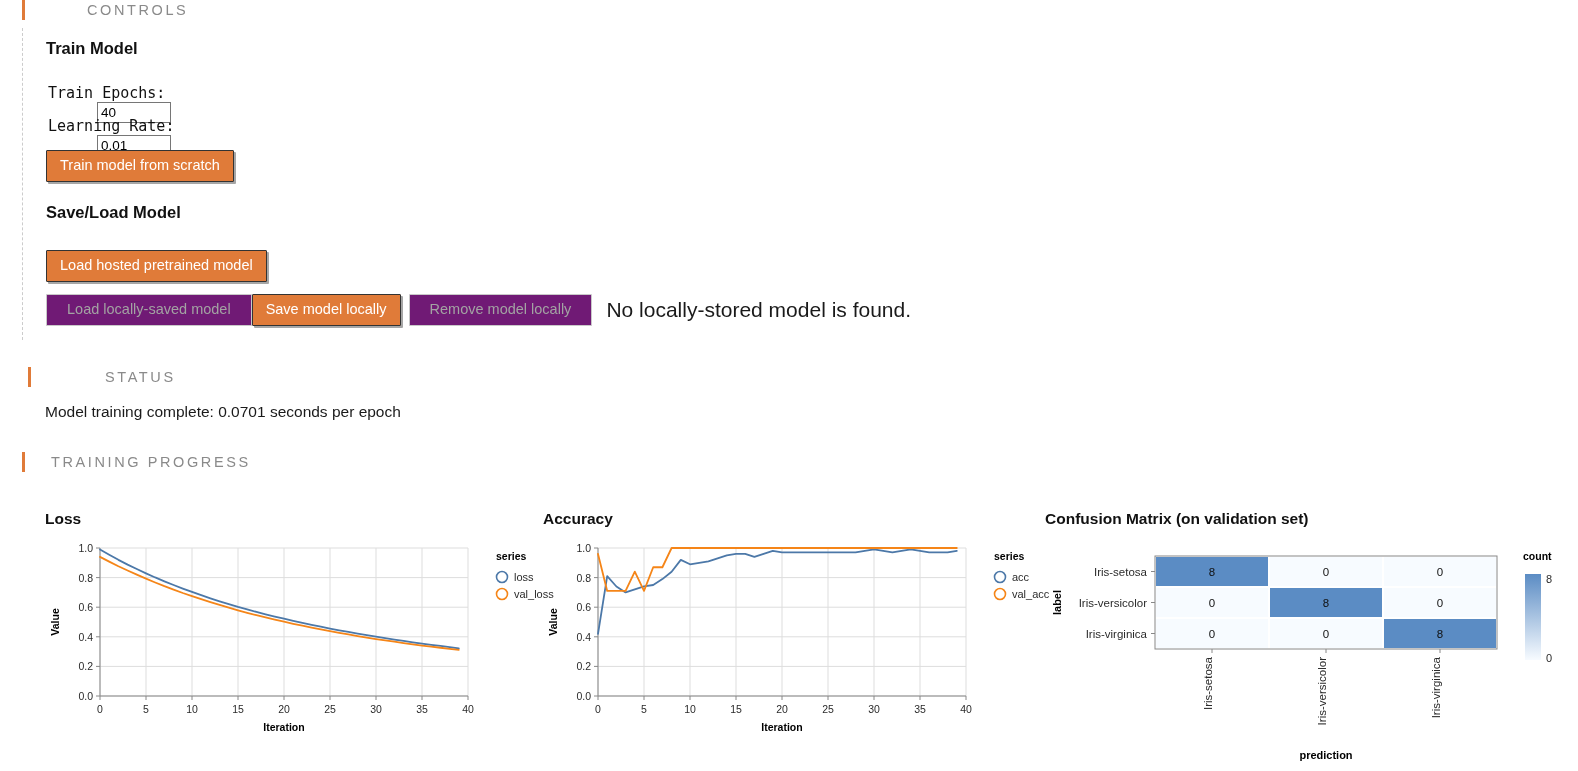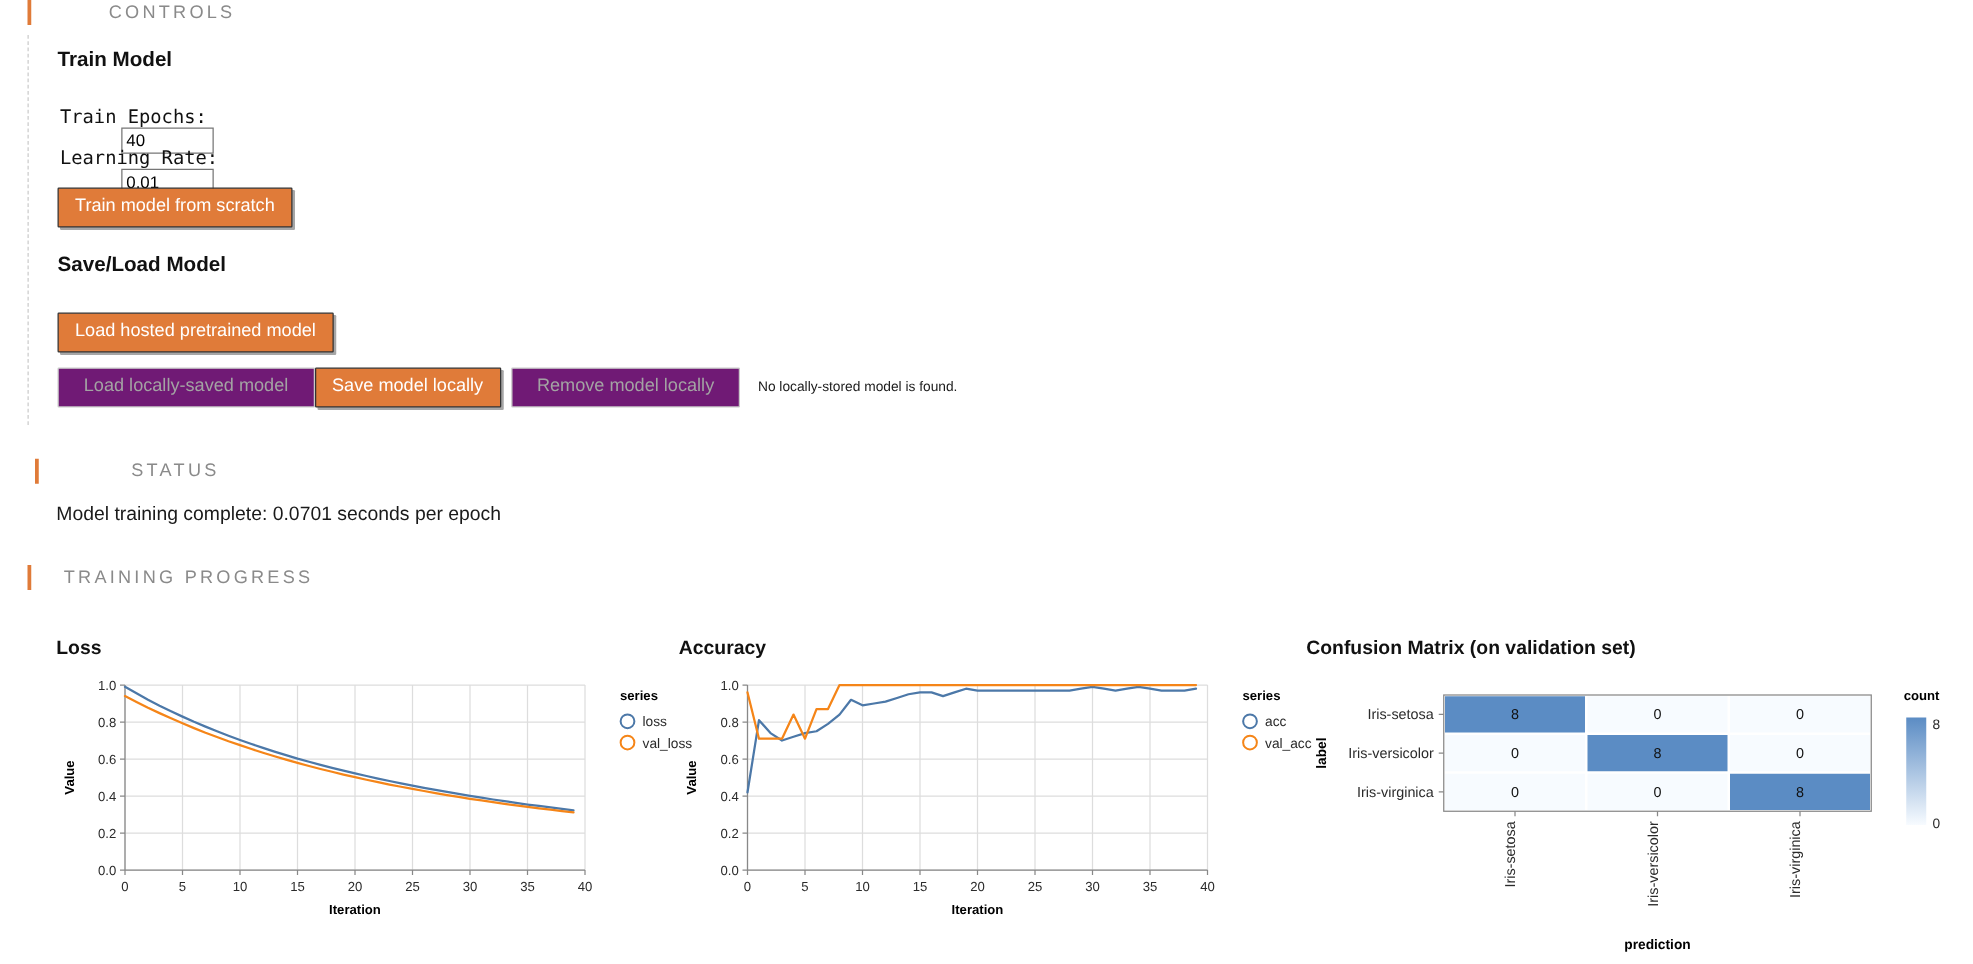--- a/index.html
+++ b/index.html
@@ -71,21 +71,21 @@
   .btn-disabled {
     background: #701a75;
     color: #a3a3a3;
     border: 1px solid #c9c9c9;
     font-size: 14.5px;
     padding: 7px 20px;
     line-height: 1.1;
     cursor: default;
   }
   .btn-row { display: flex; align-items: center; }
-  .note-text { font-size: 11px; color: #1a1a1a; margin-left: 14px; }
+  .note-text { font-size: 21px; color: #1a1a1a; margin-left: 14px; }
   .status-text { font-size: 15.5px; color: #1a1a1a; }
 
   
   .chart-title {
     font-size: 15.5px; font-weight: bold; color: #111;
   }
   .vega-wrap { position: absolute; }
   .axis-label {
     font-size: 10.5px; font-weight: bold; fill: #000;
     font-family: "Liberation Sans", sans-serif;

